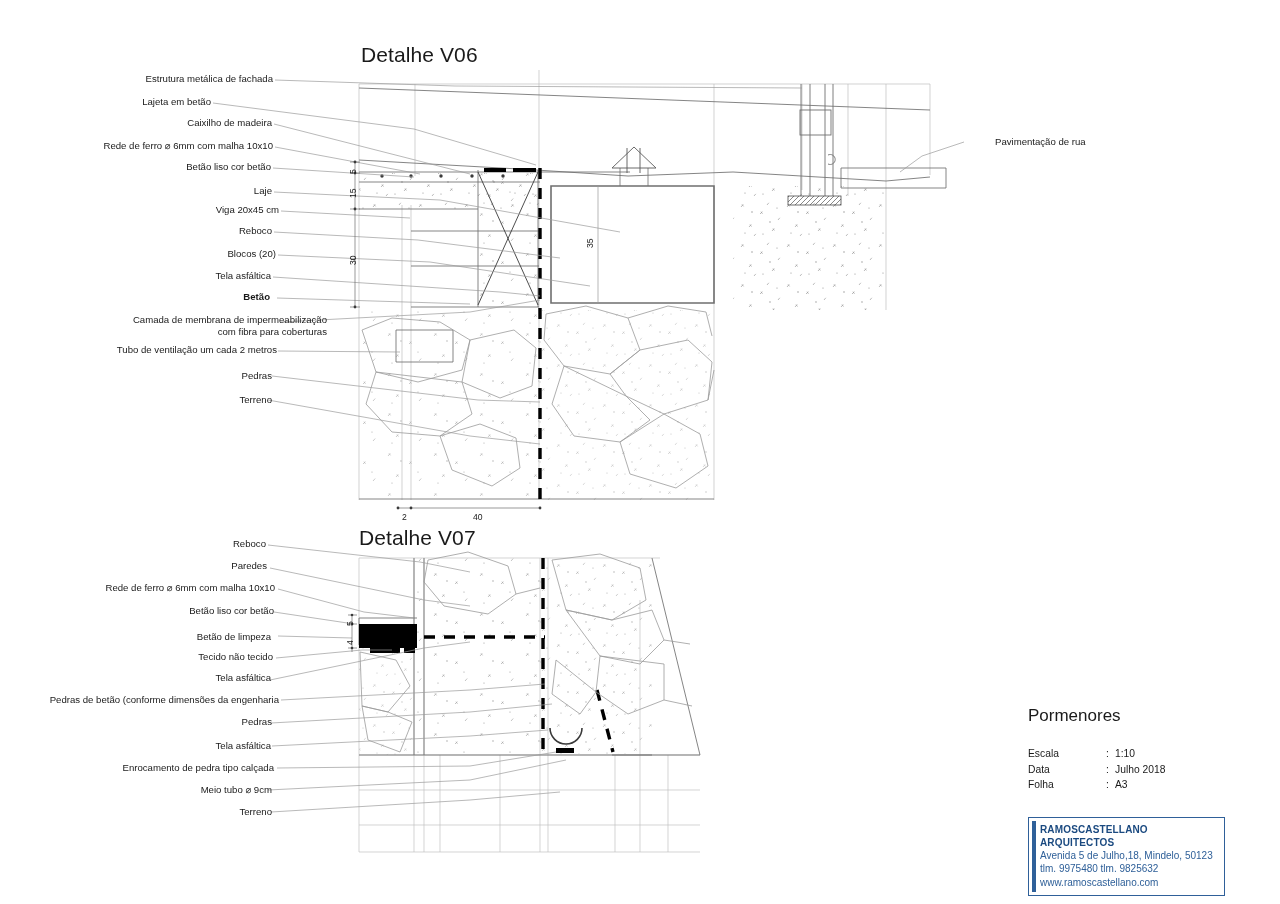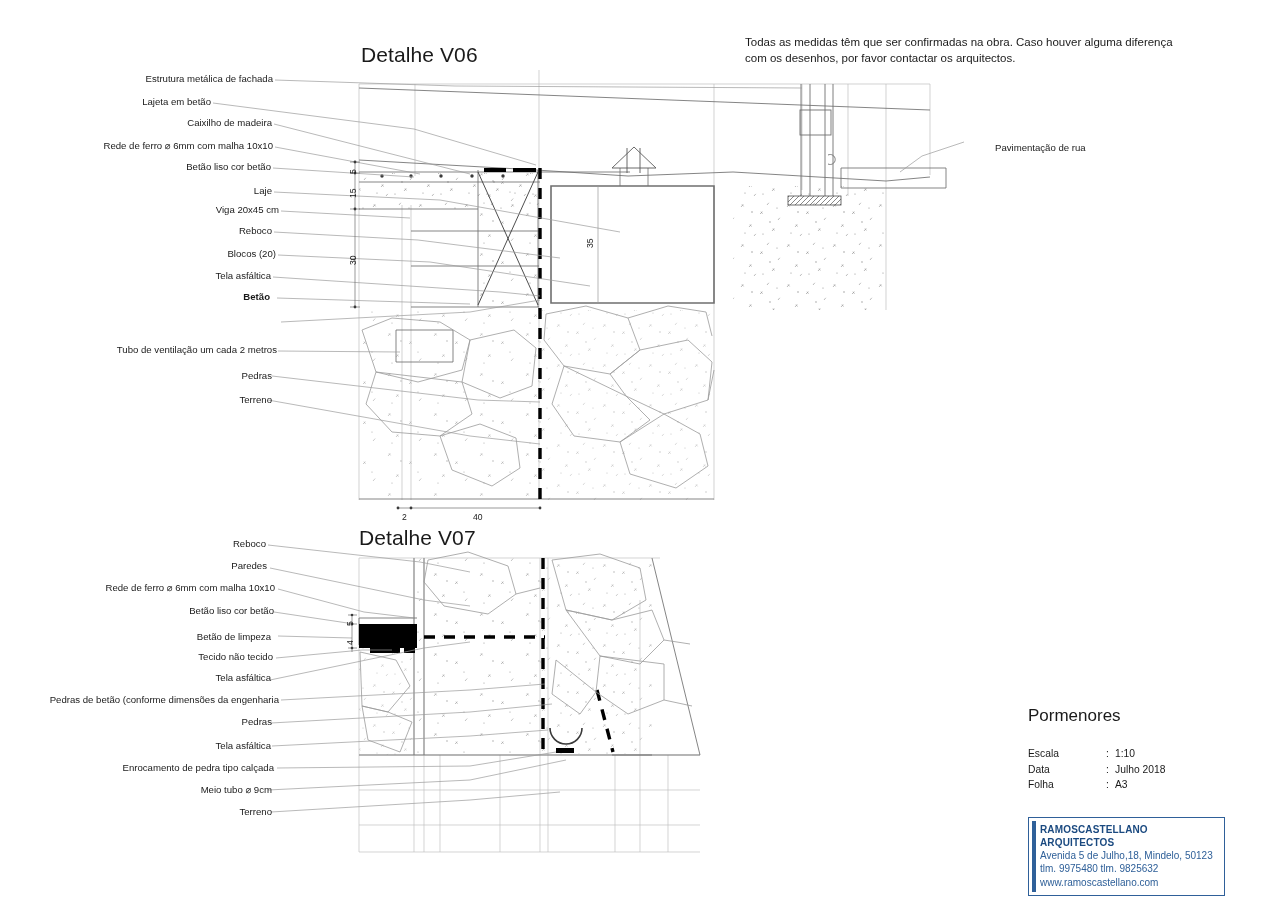--- a/index.html
+++ b/index.html
@@ -413,40 +413,40 @@
       </g>
       <g fill="#3a3a3a">
         <circle cx="352" cy="615" r="1.3"></circle>
         <circle cx="352" cy="624" r="1.3"></circle>
         <circle cx="352" cy="648" r="1.3"></circle>
       </g>
 
     </g>
   </svg>
 
-  <div class="abs note" style="left:745px; top:34px;">Todas as medidas têm que ser confirmadas na obra. Caso houver alguma diferença com os desenhos, por favor contactar os arquitectos.</div>
 
   <div class="abs det-title" style="left:361px; top:43px;">Detalhe V06</div>
 
   <div class="abs lbl" style="right:1007px; top:73px;">Estrutura metálica de fachada</div>
   <div class="abs lbl" style="right:1069px; top:96px;">Lajeta em betão</div>
   <div class="abs lbl" style="right:1008px; top:117px;">Caixilho de madeira</div>
   <div class="abs lbl" style="right:1007px; top:140px;">Rede de ferro ⌀ 6mm com malha 10x10</div>
   <div class="abs lbl" style="right:1009px; top:161px;">Betão liso cor betão</div>
   <div class="abs lbl" style="right:1008px; top:185px;">Laje</div>
   <div class="abs lbl" style="right:1001px; top:204px;">Viga 20x45 cm</div>
   <div class="abs lbl" style="right:1008px; top:225px;">Reboco</div>
   <div class="abs lbl" style="right:1004px; top:248px;">Blocos (20)</div>
   <div class="abs lbl" style="right:1009px; top:270px;">Tela asfáltica</div>
   <div class="abs lbl" style="right:1010px; top:291px;font-weight:bold;">Betão</div>
+  <div class="abs lbl two" style="left:79px; top:314px; width:200px;">Camada de membrana de impermeabilização com fibra para coberturas</div>
   <div class="abs lbl" style="right:1003px; top:344px;">Tubo de ventilação um cada 2 metros</div>
   <div class="abs lbl" style="right:1008px; top:370px;">Pedras</div>
   <div class="abs lbl" style="right:1008px; top:394px;">Terreno</div>
 
-  <div class="abs lbl-right" style="left:975px; top:142px;padding-left:20px;">Pavimentação de rua</div>
+  <div class="abs lbl-right" style="left:975px; top:136px;padding-left:20px;">Pavimentação de rua</div>
 
   <div class="abs dim vert" style="left:348px; top:174px;">5</div>
   <div class="abs dim vert" style="left:348px; top:198px;">15</div>
   <div class="abs dim vert" style="left:348px; top:265px;">30</div>
   <div class="abs dim" style="left:402px; top:512px;">2</div>
   <div class="abs dim" style="left:473px; top:512px;">40</div>
   <div class="abs dim vert" style="left:585px; top:248px;">35</div>
 
   <div class="abs det-title" style="left:359px; top:526px;">Detalhe V07</div>
 

